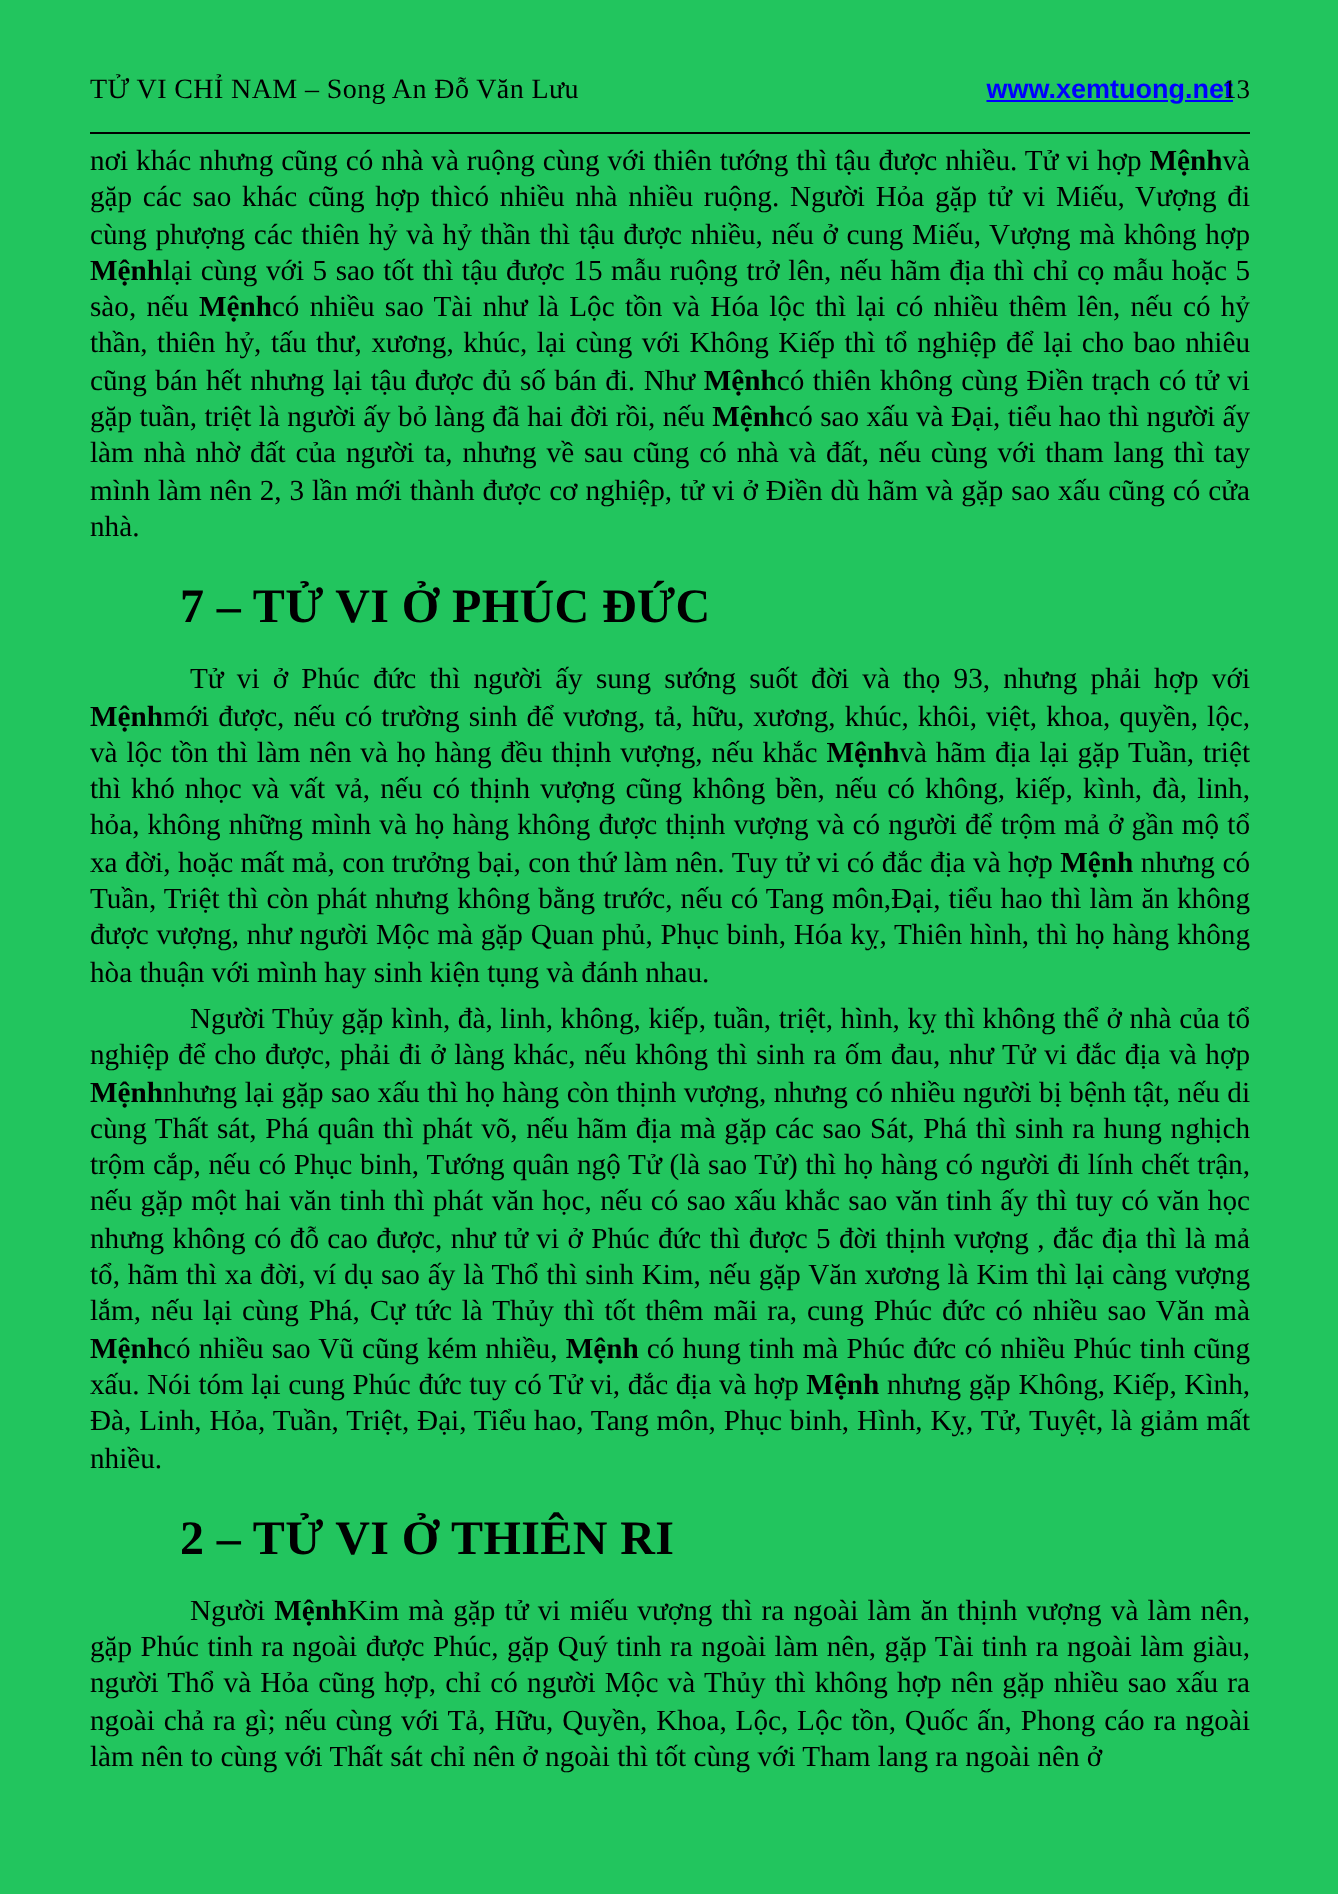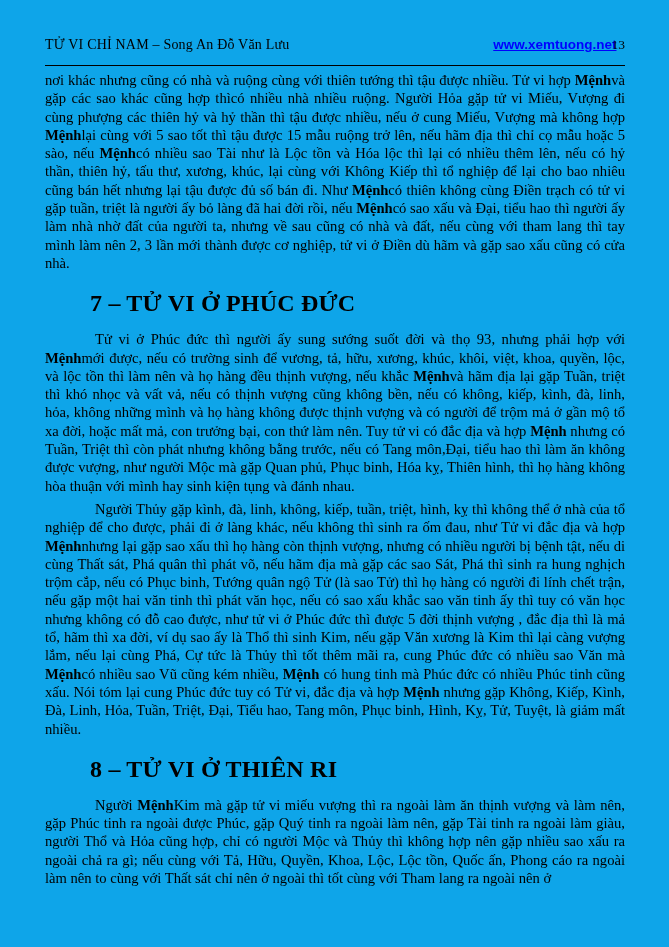--- a/index.html
+++ b/index.html
@@ -5,21 +5,21 @@
   html, body {
     margin: 0;
     padding: 0;
     background: #ffffff;
   }
   .page {
     position: relative;
     box-sizing: border-box;
     width: 669px;
     height: 947px;
-    background: #0ea5e9;
+    background: #22c55e;
     padding: 36px 44px 0 45px;
     font-family: "Liberation Serif", serif;
     color: #000000;
     overflow: hidden;
   }
   .header {
     display: flex;
     justify-content: space-between;
     align-items: baseline;
     font-size: 14px;
@@ -76,16 +76,16 @@
   <div class="header">
     <span class="header-title">TỬ VI CHỈ NAM – Song An Đỗ Văn Lưu</span>
     <span class="header-right"><a class="site-link">www.xemtuong.net</a><span class="page-num">13</span></span>
   </div>
   <hr class="header-rule">
   <main class="content" id="content">
       <p><span>nơi khác  nhưng cũng có nhà và ruộng cùng với thiên tướng thì tậu được nhiều. Tử vi hợp </span><b>Mệnh</b><span>và gặp các sao khác cũng hợp thìcó nhiều nhà nhiều ruộng. Người Hỏa gặp tử vi  Miếu, Vượng đi cùng phượng các thiên hỷ và hỷ thần thì tậu được nhiều, nếu ở cung Miếu, Vượng mà không hợp </span><b>Mệnh</b><span>lại cùng với 5 sao tốt thì tậu được 15 mẫu ruộng trở lên, nếu hãm địa thì chỉ cọ mẫu hoặc 5 sào, nếu </span><b>Mệnh</b><span>có nhiều sao Tài như là Lộc tồn và Hóa lộc thì lại có nhiều thêm lên, nếu có hỷ thần, thiên hỷ, tấu thư, xương, khúc, lại cùng với Không Kiếp thì tổ nghiệp để lại cho bao nhiêu cũng bán hết nhưng lại tậu được đủ số bán đi. Như </span><b>Mệnh</b><span>có thiên không cùng Điền trạch có tử vi gặp tuần, triệt là người ấy bỏ làng đã hai đời rồi, nếu </span><b>Mệnh</b><span>có sao xấu và Đại, tiểu hao thì người ấy làm nhà nhờ đất của người ta, nhưng về sau cũng có nhà và đất, nếu cùng với tham lang thì tay mình làm nên 2, 3 lần mới thành được cơ nghiệp, tử vi ở Điền dù hãm và gặp sao xấu cũng có cửa nhà.</span></p>
       <h2>7 – TỬ VI Ở PHÚC ĐỨC</h2>
       <p class="indent"><span>Tử vi ở Phúc đức thì người ấy sung sướng suốt đời và thọ 93, nhưng phải hợp với </span><b>Mệnh</b><span>mới được, nếu có trường sinh để vương, tả, hữu, xương, khúc, khôi, việt, khoa, quyền, lộc, và lộc tồn thì làm nên và họ hàng đều thịnh vượng, nếu khắc </span><b>Mệnh</b><span>và hãm địa lại gặp Tuần, triệt thì khó nhọc và vất vả, nếu có thịnh vượng cũng không bền, nếu có không, kiếp, kình, đà, linh, hỏa, không những mình và họ hàng không được thịnh vượng và có người để trộm mả ở gần mộ tổ xa đời, hoặc mất mả, con trưởng bại, con thứ làm nên. Tuy tử vi có đắc địa và hợp </span><b>Mệnh</b><span> nhưng có Tuần, Triệt thì còn phát nhưng không bằng trước, nếu có Tang môn,Đại, tiểu hao thì làm ăn không được vượng, như người Mộc mà gặp Quan phủ, Phục binh, Hóa kỵ, Thiên hình, thì họ hàng không hòa thuận với mình hay sinh kiện tụng và đánh nhau.</span></p>
       <p class="indent"><span>Người Thủy gặp kình, đà, linh, không, kiếp, tuần, triệt, hình, kỵ thì không thể ở nhà của tổ nghiệp để cho được, phải đi ở làng khác, nếu không thì sinh ra ốm đau, như Tử vi đắc địa và hợp </span><b>Mệnh</b><span>nhưng lại gặp sao xấu thì họ hàng còn thịnh vượng, nhưng có nhiều người bị bệnh tật, nếu di cùng Thất sát, Phá quân thì phát võ, nếu hãm địa mà gặp các sao Sát, Phá thì  sinh ra hung nghịch trộm cắp, nếu có Phục binh, Tướng quân ngộ Tử (là sao Tử) thì họ hàng có người đi lính chết trận, nếu gặp một hai văn tinh thì phát văn học, nếu có sao xấu khắc sao văn tinh ấy thì tuy có văn học nhưng không có đỗ cao được, như tử vi ở Phúc đức thì được 5 đời thịnh vượng , đắc địa thì là mả tổ, hãm thì xa đời, ví dụ sao ấy là Thổ thì sinh Kim, nếu gặp Văn xương là Kim thì lại càng vượng lắm, nếu lại cùng Phá, Cự tức là Thủy thì tốt thêm mãi ra, cung Phúc đức có nhiều sao Văn mà </span><b>Mệnh</b><span>có nhiều sao Vũ cũng kém nhiều, </span><b>Mệnh</b><span> có hung tinh mà Phúc đức có nhiều Phúc tinh cũng xấu. Nói tóm lại cung Phúc đức tuy có Tử vi, đắc địa và hợp </span><b>Mệnh</b><span> nhưng gặp Không, Kiếp, Kình, Đà, Linh, Hỏa, Tuần, Triệt, Đại, Tiểu hao, Tang môn, Phục binh, Hình, Kỵ, Tử, Tuyệt, là giảm mất nhiều.</span></p>
-      <h2>8 – TỬ VI Ở THIÊN RI</h2>
+      <h2>2 – TỬ VI Ở THIÊN RI</h2>
       <p class="indent"><span>Người </span><b>Mệnh</b><span>Kim mà gặp tử vi miếu vượng thì ra ngoài làm ăn thịnh vượng và làm nên, gặp Phúc tinh ra ngoài được Phúc, gặp Quý tinh ra ngoài làm nên, gặp Tài tinh ra ngoài làm giàu, người Thổ và Hỏa cũng hợp, chỉ có người Mộc và Thủy thì không hợp nên gặp nhiều sao xấu ra ngoài chả ra gì; nếu cùng với Tả, Hữu, Quyền, Khoa, Lộc, Lộc tồn, Quốc ấn, Phong cáo ra ngoài làm nên to cùng với Thất sát chỉ nên ở ngoài thì tốt cùng với Tham lang ra ngoài nên ở</span></p>
     </main>
 </div>
 
 </body></html>

